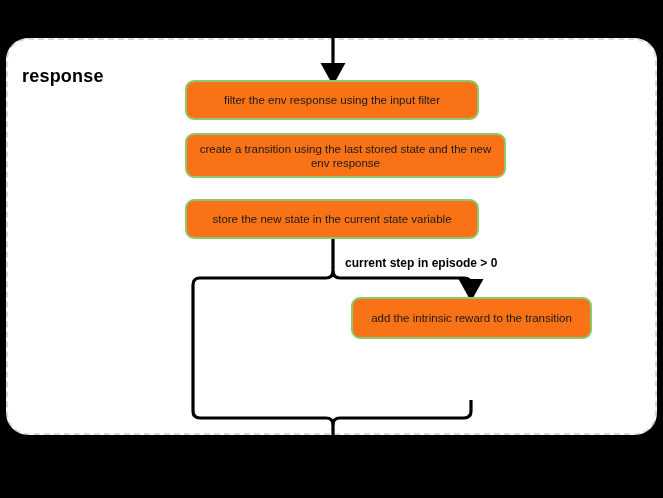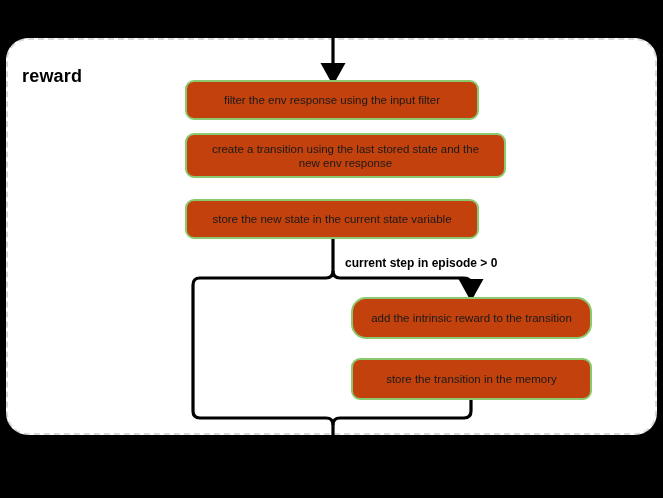--- a/index.html
+++ b/index.html
@@ -37,36 +37,36 @@
     top: 66px;
     font-size: 18px;
     font-weight: bold;
     color: #000000;
     letter-spacing: 0.2px;
   }
   
   .node {
     position: absolute;
     box-sizing: border-box;
-    background: #c2410c;
+    background: #f97316;
     border: 2px solid #8bc96e;
     border-radius: 9px;
     display: flex;
     align-items: center;
     justify-content: center;
     text-align: center;
     font-size: 11.5px;
     line-height: 14px;
     color: #1a1a1a;
-    padding: 2px 16px;
+    padding: 2px 4px;
   }
   #node-filter      { left: 185px; top: 80px;  width: 294px; height: 40px; }
   #node-create      { left: 185px; top: 133px; width: 321px; height: 45px; }
   #node-store-state { left: 185px; top: 199px; width: 294px; height: 40px; }
-  #node-add-reward  { left: 351px; top: 297px; width: 241px; height: 42px; border-radius: 15px; }
+  #node-add-reward  { left: 351px; top: 297px; width: 241px; height: 42px; }
   #node-store-trans { left: 351px; top: 358px; width: 241px; height: 42px; }
 
   #branch-label {
     position: absolute;
     left: 345px;
     top: 256px;
     font-size: 12px;
     font-weight: bold;
     color: #000000;
     white-space: nowrap;
@@ -80,21 +80,21 @@
     pointer-events: none;
   }
 </style>
 </head>
 <body>
 
 <div id="canvas">
 
   <div id="observe-group"></div>
 
-  <div id="group-title">reward</div>
+  <div id="group-title">response</div>
 
   <svg id="edges" viewBox="0 0 663 498" xmlns="http://www.w3.org/2000/svg">
     <defs>
       <marker id="arrowhead" markerWidth="9" markerHeight="9" refX="3.4" refY="4.5" orient="auto" markerUnits="strokeWidth">
         <path d="M0,0.6 L7,4.5 L0,8.4 z" fill="#000000"></path>
       </marker>
     </defs>
 
     <path d="M333,30 L333,74" stroke="#000000" stroke-width="3.2" fill="none" marker-end="url(#arrowhead)"></path>
 
@@ -108,17 +108,16 @@
   </svg>
 
   <div class="node" id="node-filter">filter the env response using the input filter</div>
 
   <div class="node" id="node-create">create a transition using the last stored state and the new env response</div>
 
   <div class="node" id="node-store-state">store the new state in the current state variable</div>
 
   <div class="node" id="node-add-reward">add the intrinsic reward to the transition</div>
 
-  <div class="node" id="node-store-trans">store the transition in the memory</div>
 
   <div id="branch-label">current step in episode &gt; 0</div>
 
 </div>
 
 </body></html>

